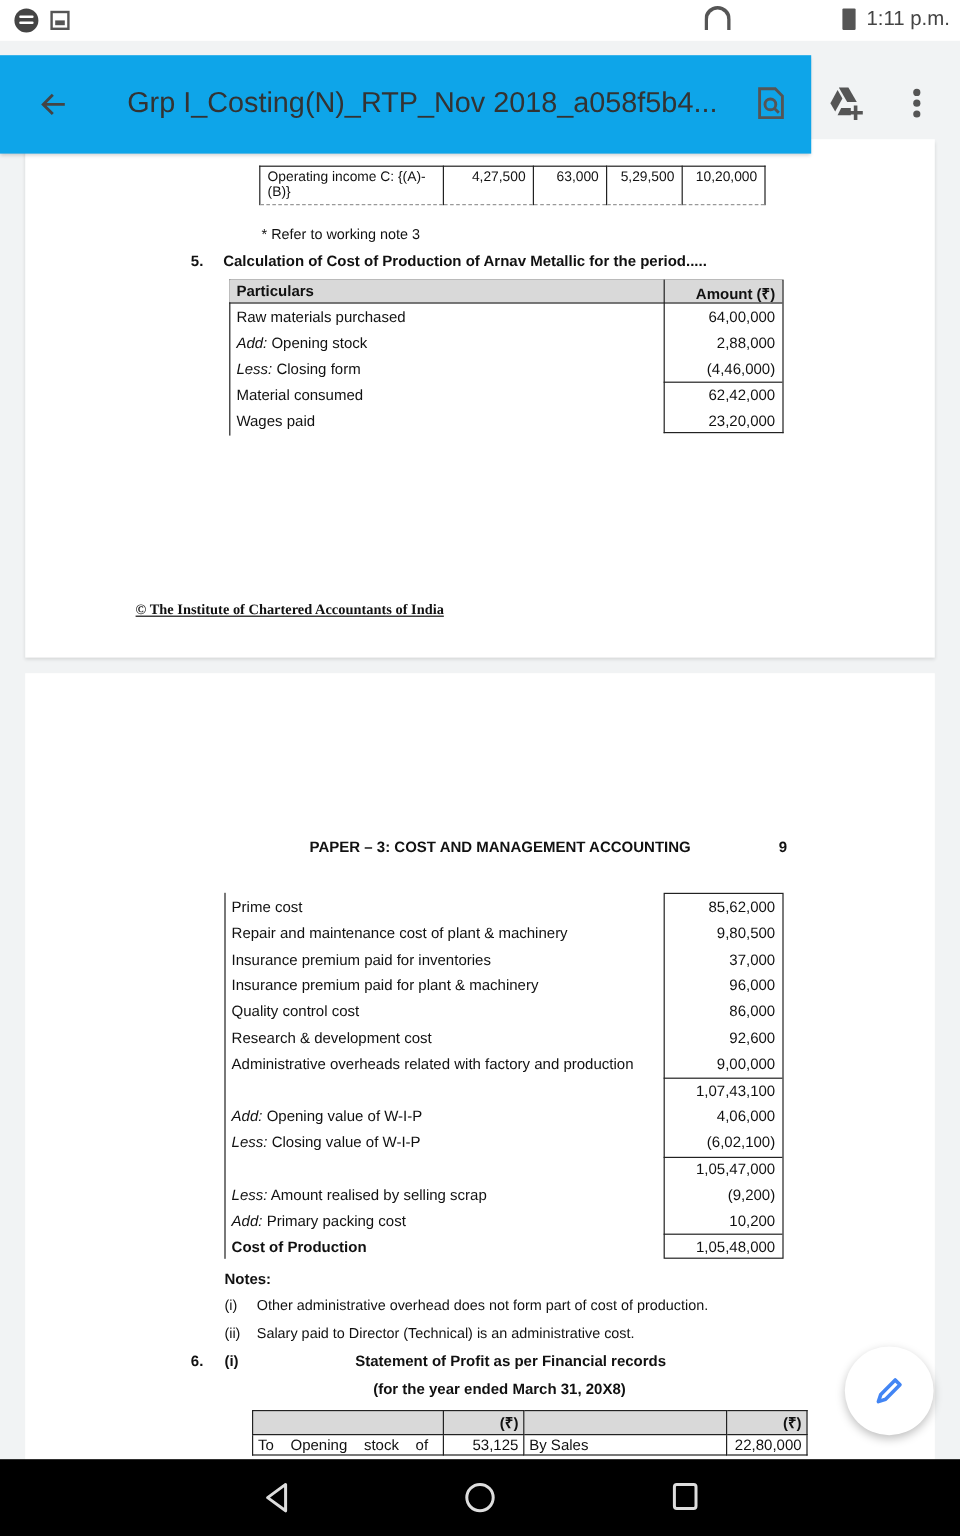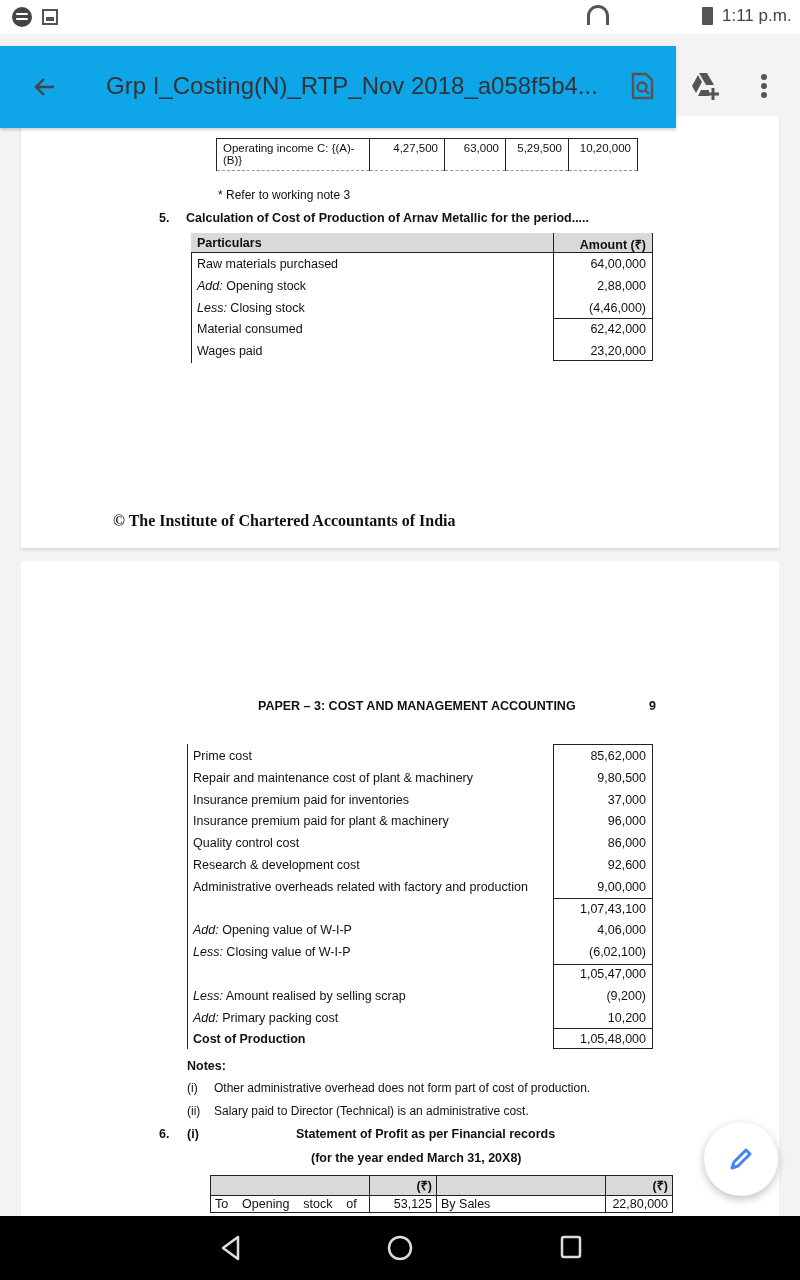--- a/index.html
+++ b/index.html
@@ -43,21 +43,21 @@
   .sec-title { font-size:12.5px; font-weight:bold; }
   
   .ct { position:absolute; font-size:12.5px; }
   .ct .lcol { position:absolute; left:0; border-left:1px solid #222; }
   .ct .rcol { position:absolute; border:1px solid #222; }
   .ct .row { position:absolute; left:6px; white-space:nowrap; }
   .ct .val { position:absolute; right:6px; white-space:nowrap; text-align:right; }
   .ct .hline { position:absolute; height:0; border-top:1px solid #222; }
   .bold { font-weight:bold; }
   .it { font-style:italic; }
-  .footer { left:92px; top:396px; font-family:"Liberation Serif", serif; font-weight:bold; font-size:16px; }
+  .footer { left:92px; top:385px; font-family:"Liberation Serif", serif; font-weight:bold; font-size:12px;text-decoration:underline; }
   .running-head { left:237px; top:138px; font-size:12.5px; font-weight:bold; }
   .page-num { left:628px; top:138px; font-size:12.5px; font-weight:bold; }
   
   .pl { position:absolute; left:189px; top:614px; font-size:12.5px; }
   .pl td { border:1px solid #222; padding:1px 4px; }
   .pl tr.hd td { background:#d9d9d9; font-weight:bold; text-align:right; height:17px; }
   
   .fab { position:absolute; left:704px; top:1122px; width:74px; height:74px; border-radius:50%; background:#fff; box-shadow:0 3px 8px rgba(0,0,0,0.25); z-index:6; cursor:pointer; }
   .fab svg { position:absolute; left:23px; top:23px; }
   
@@ -132,21 +132,21 @@
     <div class="hline" style="left:0;width:461px;top:19px;"></div>
     <div class="rcol" style="left:362px;top:0;width:98px;height:127px;border-top:none;"></div>
     <div class="hline" style="left:362px;width:99px;top:85px;"></div>
     <div class="row bold" style="top:3px;">Particulars</div>
     <div class="val bold" style="top:3px;">Amount (₹)</div>
     <div id="p1rows">
         <div class="row" style="top: 24px;"><span>Raw materials purchased</span></div>
         <div class="val" style="top: 24px;">64,00,000</div>
         <div class="row" style="top: 45.8px;"><span class="it">Add:</span><span> Opening stock</span></div>
         <div class="val" style="top: 45.8px;">2,88,000</div>
-        <div class="row" style="top: 67.6px;"><span class="it">Less:</span><span> Closing stock</span></div>
+        <div class="row" style="top: 67.6px;"><span class="it">Less:</span><span> Closing form</span></div>
         <div class="val" style="top: 67.6px;">(4,46,000)</div>
         <div class="row" style="top: 89.4px;"><span>Material consumed</span></div>
         <div class="val" style="top: 89.4px;">62,42,000</div>
         <div class="row" style="top: 111.2px;"><span>Wages paid</span></div>
         <div class="val" style="top: 111.2px;">23,20,000</div>
       </div>
   </div>
 
   <div class="abs footer">© The Institute of Chartered Accountants of India</div>
 </div>

